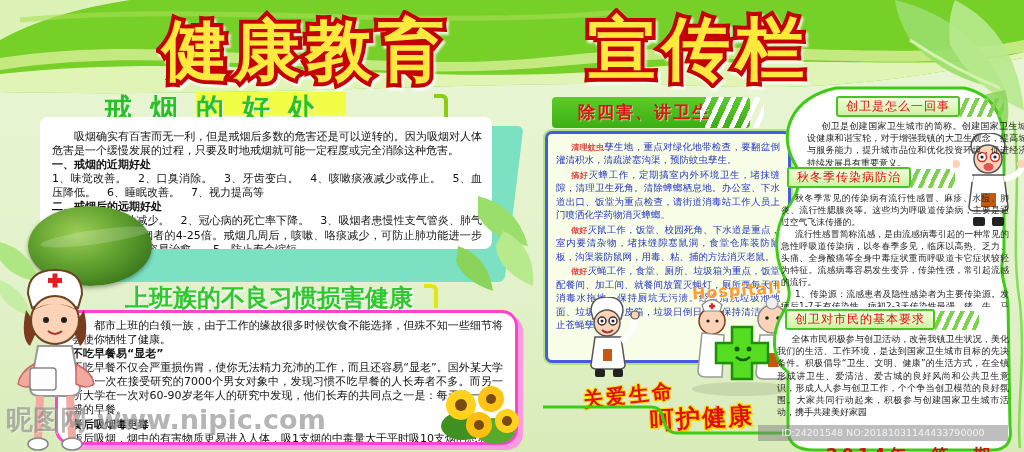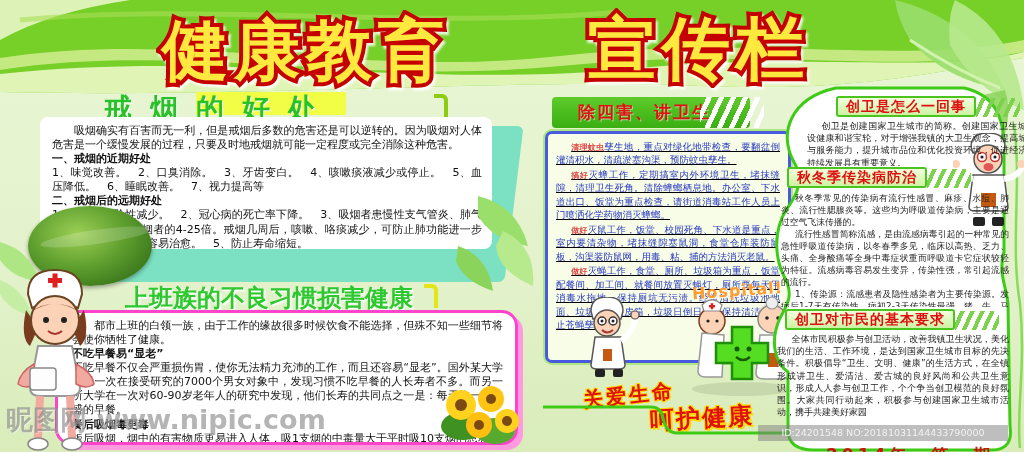--- a/index.html
+++ b/index.html
@@ -17,21 +17,21 @@
   #title-right{left:588px;top:4px;font-size:68px;}
   
   .sec1-title{position:absolute;left:104px;top:90px;font-size:28px;font-weight:bold;color:#28c228;
     letter-spacing:18px;white-space:nowrap;text-shadow:1px 1px 0 #fff;}
   .sec1-hl{position:absolute;left:196px;top:92px;width:150px;height:23px;background:#f2fd46;}
   .sec1-bracket{position:absolute;left:434px;top:94px;width:14px;height:24px;
     border-right:4px solid #8ccc12;border-top:4px solid #8ccc12;border-radius:0 6px 0 0;}
   .box1-shadow{position:absolute;left:52px;top:126px;width:462px;height:156px;background:#7ce0c2;
     transform:skewX(-7deg);border-radius:6px;}
   .box1{position:absolute;left:40px;top:117px;width:452px;height:132px;background:#fff;
-    border-radius:8px;padding:7px 10px 4px 12px;overflow:hidden;}
+    border-radius:8px;padding:13px 10px 4px 12px;overflow:hidden;}
   .box1 p,.box2 p{margin:0;font-size:11px;line-height:1.28;color:#111;text-align:justify;}
   .red-sub{color:#e02020;font-weight:bold;}
   .indent{text-indent:2em;}
   .s2-wrap{margin-left:102px;}
   .oval-photo{position:absolute;left:28px;top:206px;width:124px;height:80px;border-radius:50%;
     background:radial-gradient(ellipse at 40% 35%,#9ccf55 0%,#5f9f2e 45%,#39761b 80%,#2a5a12 100%);
     box-shadow:0 2px 4px rgba(0,0,0,.35);overflow:hidden;}
   .oval-photo:before{content:"";position:absolute;left:10%;top:30%;width:90%;height:18%;
     border-radius:50%;background:rgba(255,255,255,.18);transform:rotate(-8deg);}
   .sec2-title{position:absolute;left:125px;top:282px;font-size:24px;font-weight:bold;color:#2dc82d;
@@ -46,36 +46,36 @@
   
   .mid-banner{position:absolute;left:552px;top:97px;width:198px;height:31px;
     background:linear-gradient(180deg,#5ecb2a,#3aaf12);border-radius:4px;
     display:flex;align-items:center;padding-left:26px;}
   .mid-banner .txt{font-size:17px;font-weight:bold;color:#e01010;letter-spacing:2px;white-space:nowrap;
     text-shadow:1px 1px 0 rgba(255,255,255,.5);}
   .mid-banner .stripes{position:absolute;right:-14px;top:0;width:64px;height:31px;
     background:repeating-linear-gradient(115deg,transparent 0 6px,#fff 6px 11px);}
   .mid-box{position:absolute;left:545px;top:131px;width:246px;height:232px;background:#f7fde6;
     border:3px solid #4a5ae0;border-radius:7px;box-shadow:0 0 0 2px #aee77f;
-    padding:6px 8px 4px 8px;overflow:hidden;text-decoration:underline;}
+    padding:6px 8px 4px 8px;overflow:hidden;}
   .mid-box p{margin:0 0 1px 0;font-size:9.5px;line-height:1.42;color:#2737c0;text-align:justify;
     text-indent:1.6em;}
   .mid-box .pfx{color:#e04545;font-size:8px;font-weight:bold;}
   .hospital{position:absolute;left:692px;top:281px;font-size:16px;font-weight:900;
     color:#ff9d2e;transform:rotate(-4deg);letter-spacing:1px;text-shadow:1px 1px 0 #fff;}
   .slogan1{position:absolute;left:583px;top:382px;font-size:20px;font-weight:900;color:#e01010;
     transform:rotate(-6deg);letter-spacing:3px;white-space:nowrap;
     text-shadow:-1px -1px 0 #ffd900,1px -1px 0 #ffd900,-1px 1px 0 #ffd900,1px 1px 0 #ffd900;}
   .slogan2{position:absolute;left:650px;top:402px;font-size:24px;font-weight:900;color:#e01010;
     transform:rotate(-3deg);letter-spacing:2px;white-space:nowrap;
     text-shadow:-1px -1px 0 #ffd900,1px -1px 0 #ffd900,-1px 1px 0 #ffd900,2px 2px 0 #ffd900;}
   
   .r-banner{position:absolute;height:21px;background:linear-gradient(180deg,#f2ffdd,#cdf2a4);
     border:2px solid #4cc41e;border-radius:3px;display:flex;align-items:center;padding:0 8px;}
-  .r-banner .txt{font-size:14px;font-weight:bold;color:#e01010;white-space:nowrap;letter-spacing:1px;}
+  .r-banner .txt{font-size:12px;font-weight:normal;color:#e01010;white-space:nowrap;letter-spacing:1px;}
   .r-banner .stripes{position:absolute;right:-46px;top:0;width:44px;height:19px;
     background:repeating-linear-gradient(115deg,transparent 0 5px,#7cd24a 5px 9px);}
   #r-banner1{left:836px;top:96px;}
   #r-banner2{left:787px;top:167px;text-align:right;}
   #r-banner3{left:785px;top:309px;}
   .r-body{position:absolute;color:#222;font-size:9px;line-height:1.36;text-align:justify;overflow:hidden;}
   .r-body p{margin:0;text-indent:1.6em;}
   #r-body1{left:790px;top:120px;width:248px;height:46px;margin-left:17px;}
   #r-body2{left:781px;top:193px;width:228px;height:114px;font-size:8.8px;}
   #r-body3{left:777px;top:333px;width:232px;height:84px;}

